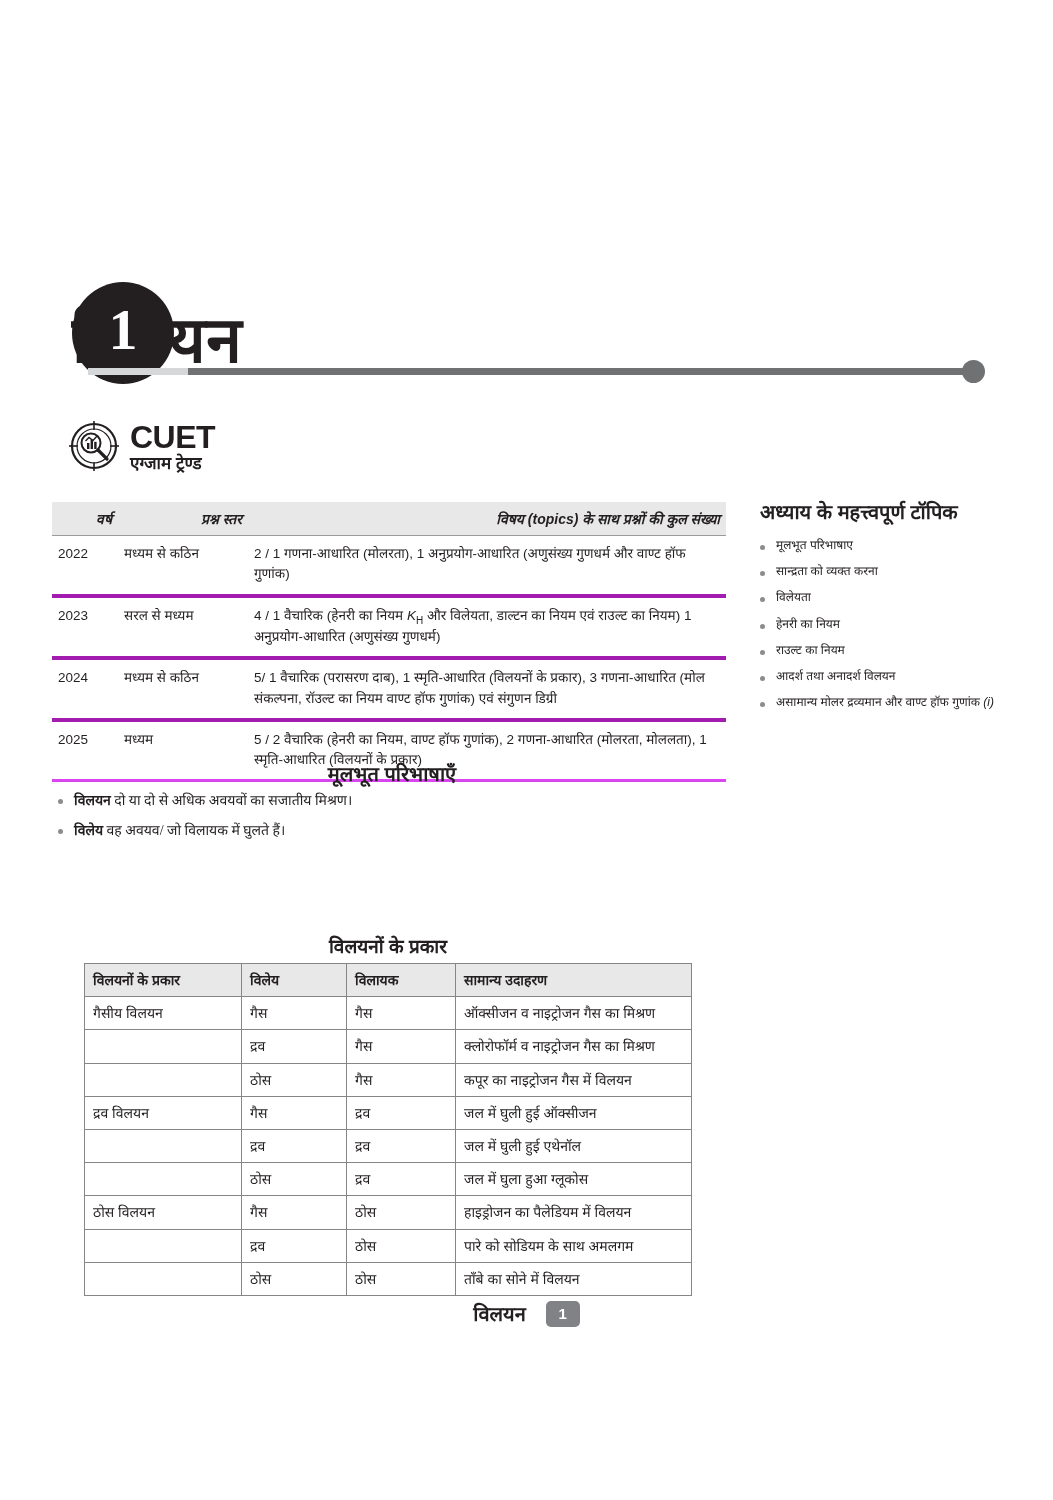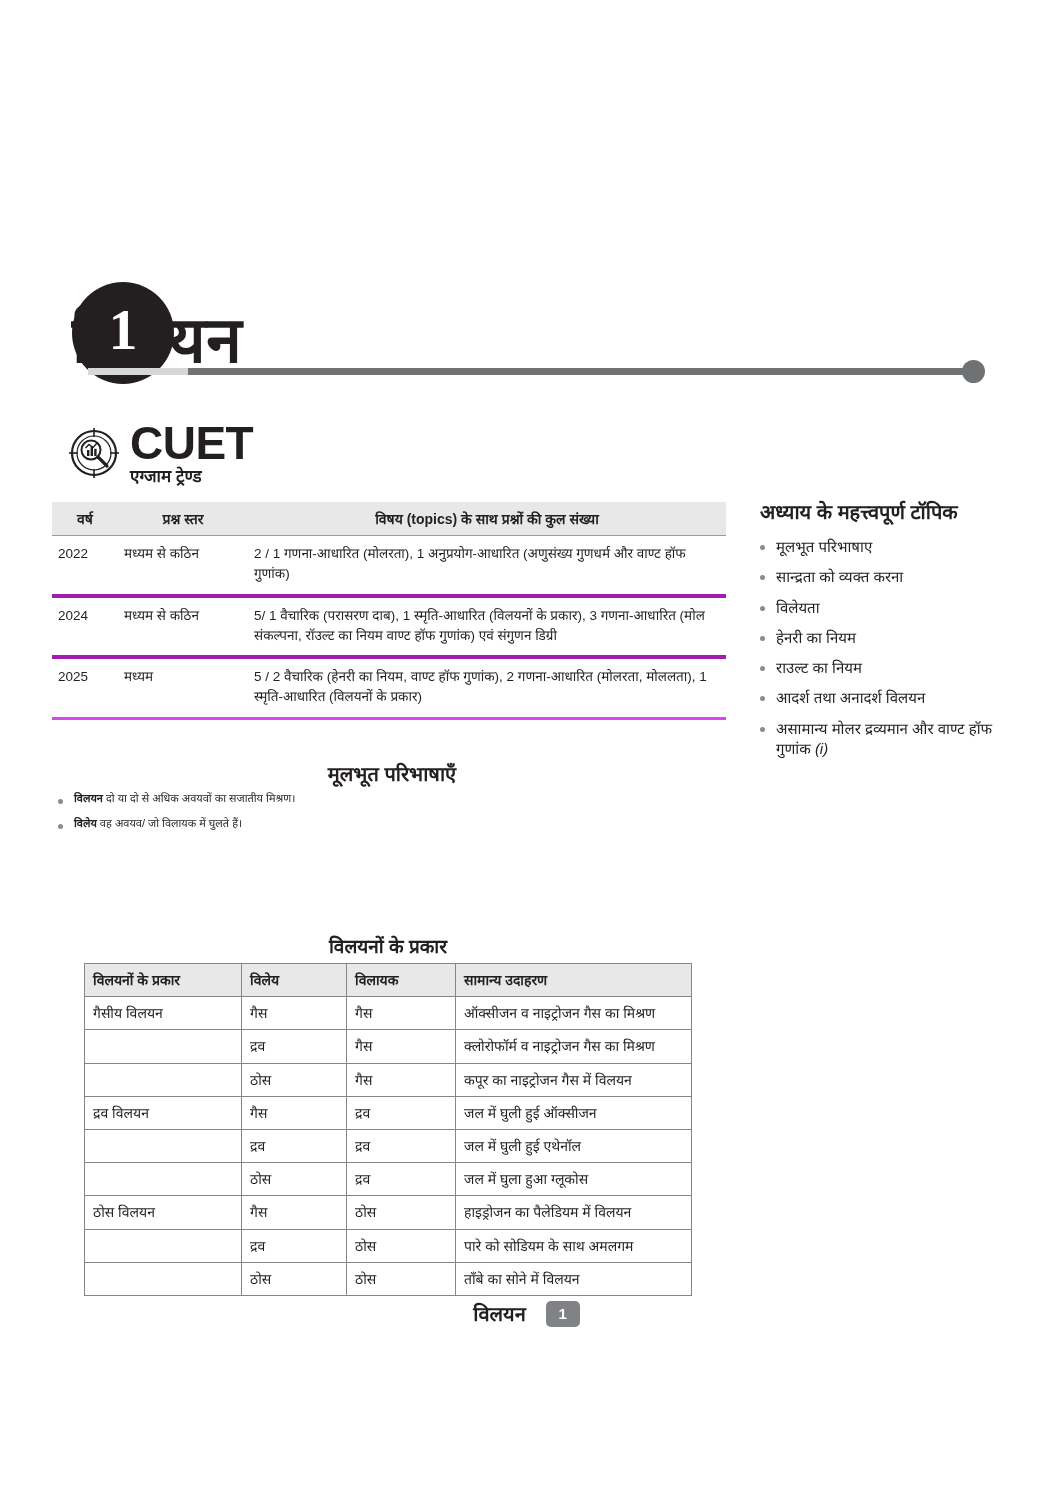--- a/index.html
+++ b/index.html
@@ -105,21 +105,21 @@
     width: 52px;
     height: 52px;
     flex: 0 0 auto;
   }
   .cuet-wordmark {
     display: flex;
     flex-direction: column;
     line-height: 1;
   }
   .cuet-word {
-    font-size: 46px;
+    font-size: 32px;
     font-weight: 700;
     letter-spacing: -0.5px;
     color: #231f20;
   }
   .cuet-sub {
     font-size: 17px;
     font-weight: 700;
     color: #231f20;
     margin-top: 2px;
   }
@@ -129,24 +129,25 @@
     position: absolute;
     left: 52px;
     top: 502px;
     width: 674px;
     border-collapse: collapse;
     font-size: 13.5px;
   }
   .trend-table thead th {
     background: #e8e8e8;
     font-weight: 700;
-    text-align: center;
+    text-align: right;
     padding: 7px 6px 7px 6px;
     border-bottom: 1px solid #9a9a9a;
     font-size: 14px;
+    font-style: italic;
   }
   .trend-table tbody td {
     vertical-align: top;
     padding: 8px 6px 9px 6px;
     border-bottom: 4px solid #a21caf;
     line-height: 1.5;
   }
   .trend-table tbody tr:last-child td {
     border-bottom: 3px solid #d946ef;
   }
@@ -173,21 +174,21 @@
   }
   .side-topics ul {
     list-style: none;
     margin: 0;
     padding: 0;
   }
   .side-topics li {
     position: relative;
     padding-left: 16px;
     margin-bottom: 10px;
-    font-size: 15px;
+    font-size: 12px;
     line-height: 1.35;
     color: #231f20;
   }
   .side-topics li::before {
     content: "";
     position: absolute;
     left: 0;
     top: 8px;
     width: 5px;
     height: 5px;
@@ -212,22 +213,23 @@
   }
   .defs ul {
     list-style: none;
     margin: 0;
     padding: 0;
   }
   .defs li {
     position: relative;
     padding-left: 18px;
     margin-bottom: 8px;
-    font-size: 11px;
+    font-size: 14px;
     line-height: 1.55;
+    font-family: Liberation Serif, serif;
   }
   .defs li::before {
     content: "";
     position: absolute;
     left: 2px;
     top: 9px;
     width: 5px;
     height: 5px;
     border-radius: 50%;
     background: #8c8c8c;
@@ -349,20 +351,28 @@
     <tbody>
       <tr>
         <td>2022</td>
         <td>मध्यम से कठिन</td>
         <td>
           <span>2 / 1 गणना-आधारित (मोलरता), 1 अनुप्रयोग-आधारित (अणुसंख्य गुणधर्म और वाण्ट</span>
           <span>हॉफ गुणांक)</span>
         </td>
       </tr>
       <tr>
+        <td>2023</td>
+        <td>सरल से मध्यम</td>
+        <td>
+          <span>4 / 1 वैचारिक (हेनरी का नियम </span><span class="ital">K</span><span class="sub">H</span><span> और विलेयता, डाल्टन का नियम एवं राउल्ट का नियम)</span>
+          <span>1 अनुप्रयोग-आधारित (अणुसंख्य गुणधर्म)</span>
+        </td>
+      </tr>
+      <tr>
         <td>2024</td>
         <td>मध्यम से कठिन</td>
         <td>
           <span>5/ 1 वैचारिक (परासरण दाब), 1 स्मृति-आधारित (विलयनों के प्रकार), 3</span>
           <span>गणना-आधारित (मोल संकल्पना, रॉउल्ट का नियम वाण्ट हॉफ गुणांक) एवं संगुणन डिग्री</span>
         </td>
       </tr>
       <tr>
         <td>2025</td>
         <td>मध्यम</td>

